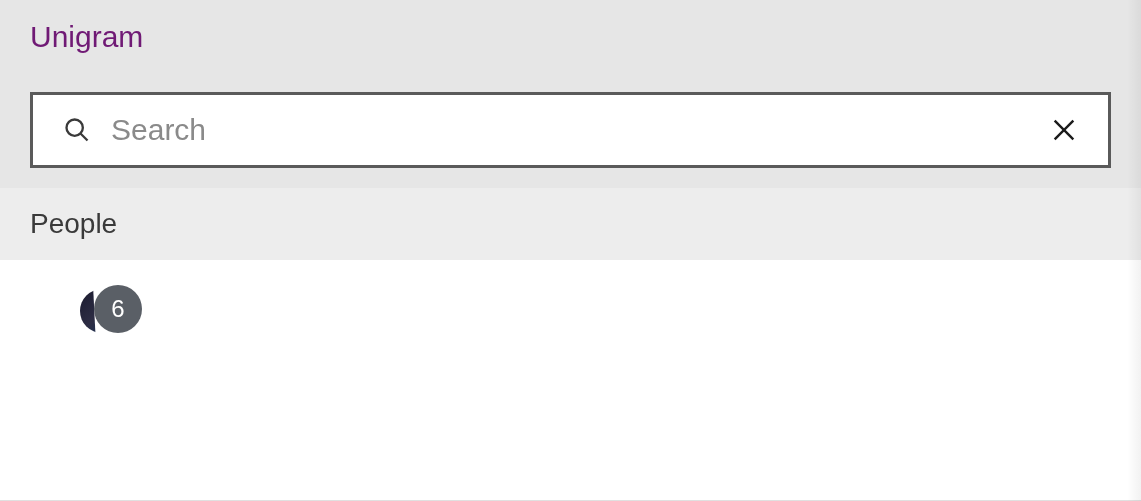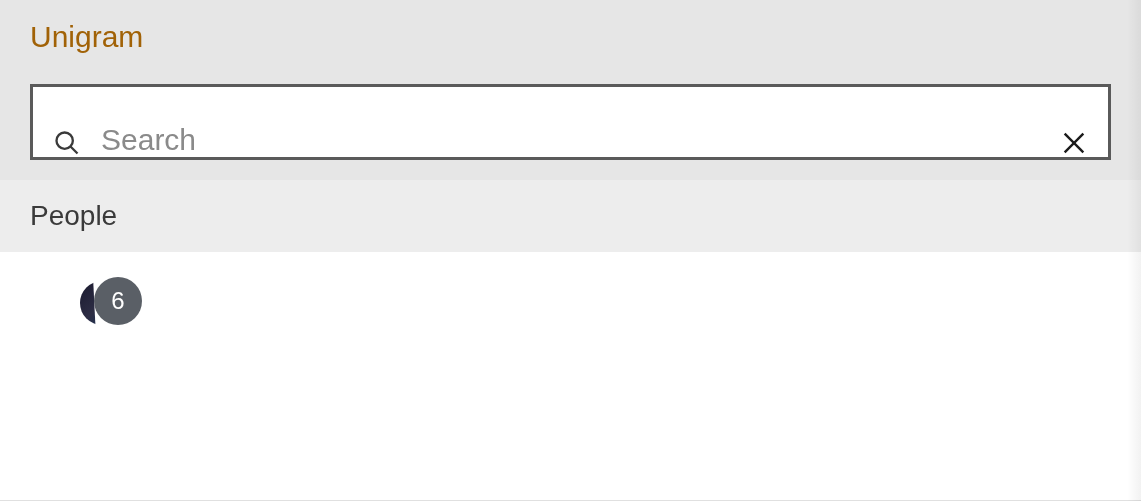--- a/index.html
+++ b/index.html
@@ -15,31 +15,31 @@
       overflow: hidden;
       position: relative;
     }
     .header-area {
       background: #e6e6e6;
       padding: 20px 30px 20px 30px;
     }
     .app-title {
       font-size: 30px;
       font-weight: 400;
-      color: #a16207;
-      margin-bottom: 30px;
+      color: #701a75;
+      margin-bottom: 38px;
     }
     .search-container {
       position: relative;
       display: flex;
-      align-items: flex-end;
+      align-items: center;
       background: #ffffff;
       border: 3px solid #5a5a5a;
       height: 76px;
-      padding: 0 20px;
+      padding: 0 30px;
     }
     .search-icon {
       flex-shrink: 0;
       width: 28px;
       height: 28px;
       margin-right: 20px;
       color: #3a3a3a;
     }
     .search-input {
       flex: 1;

